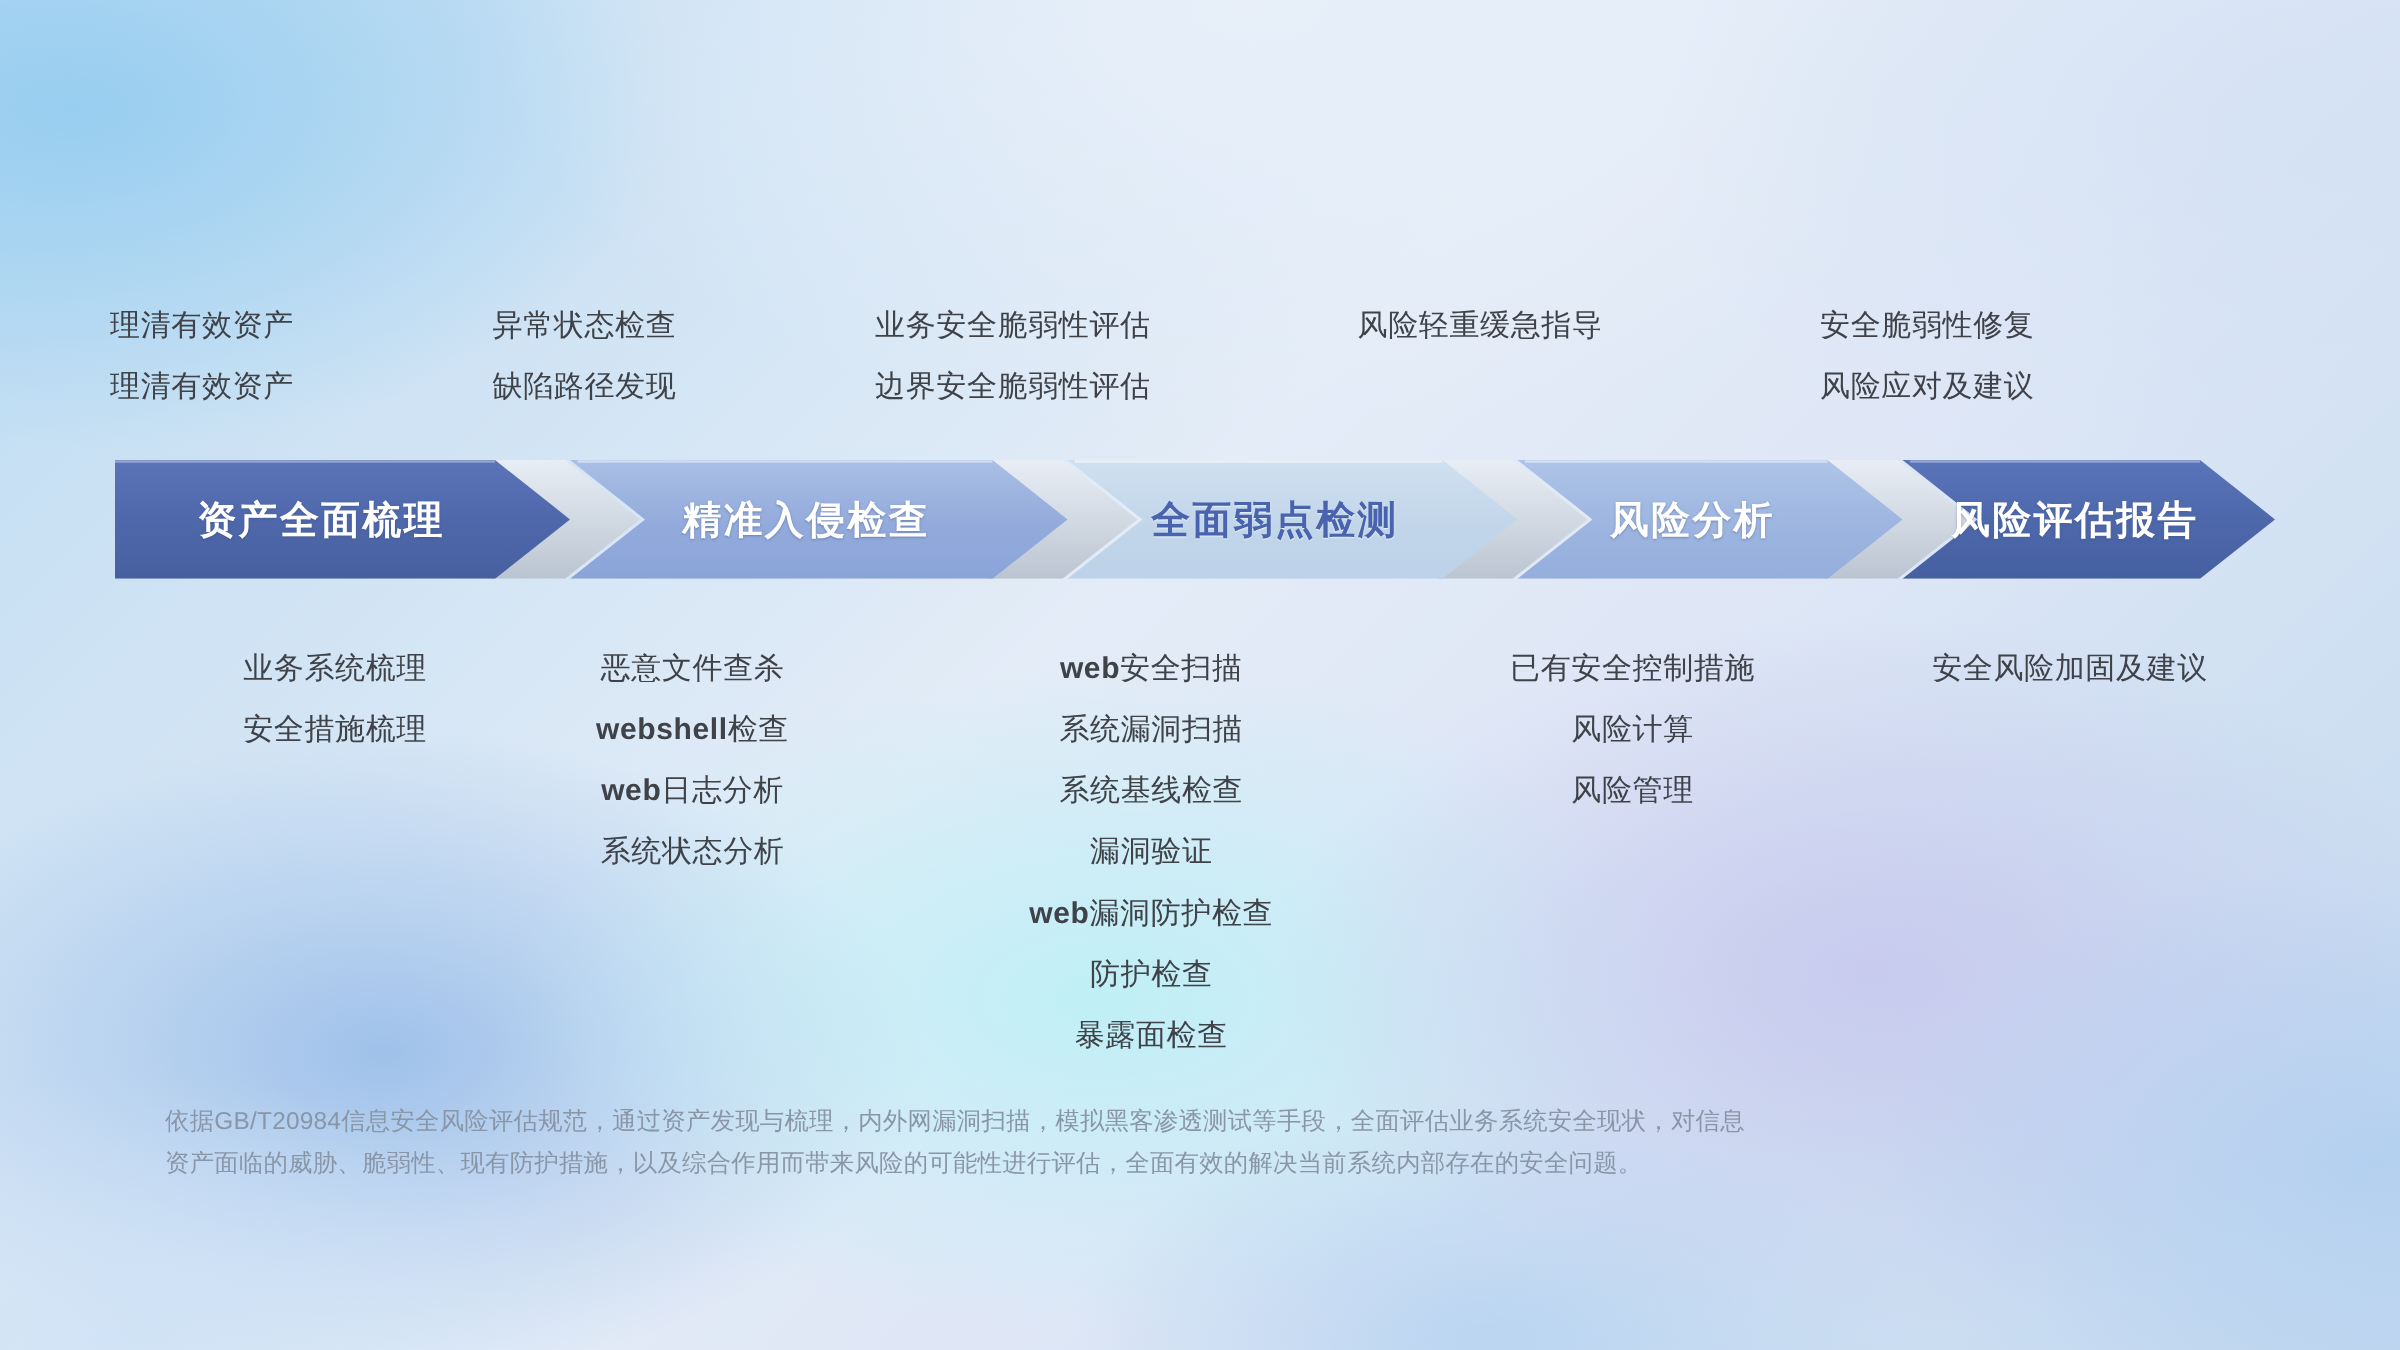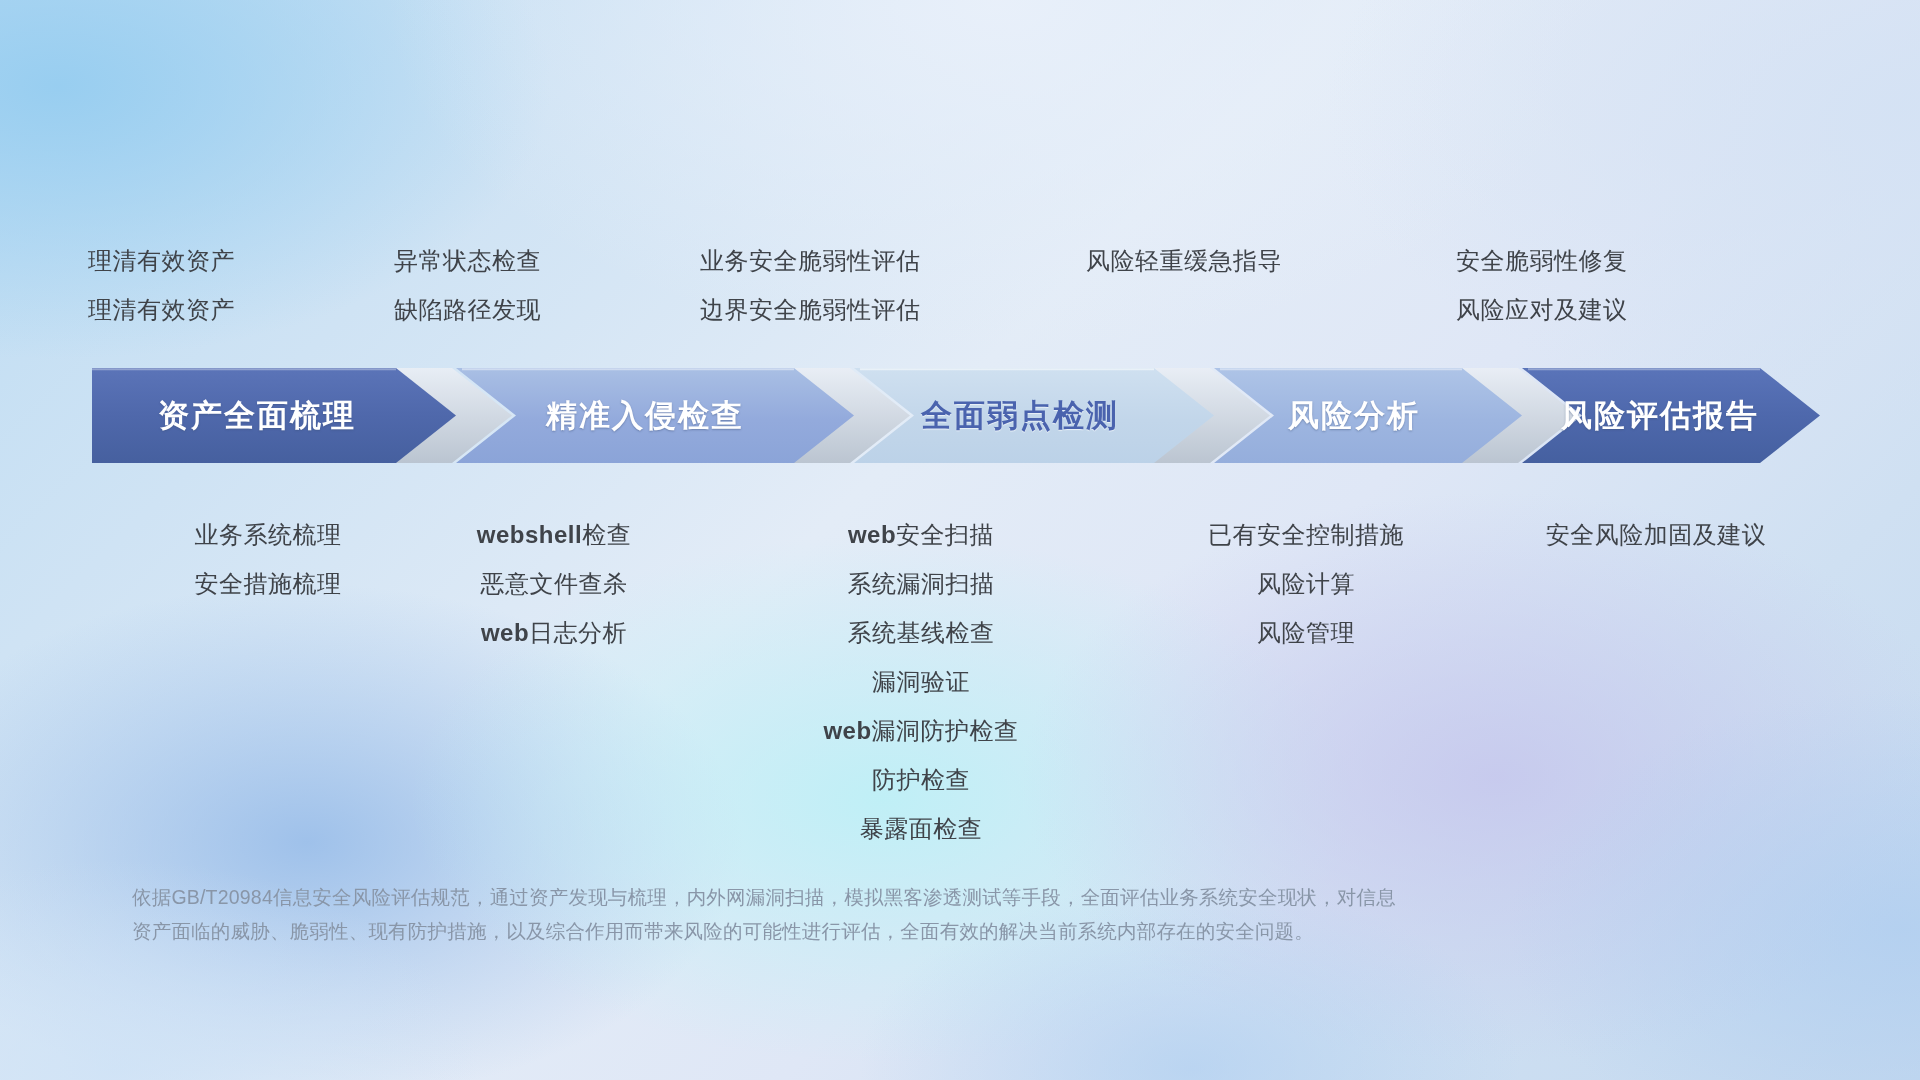--- a/index.html
+++ b/index.html
@@ -199,23 +199,24 @@
 <div class="arrow-label lbl-white" style="left:1530px;width:260px;">
   <span>风险评估报告</span>
 </div>
 
 <div class="bot-col" style="left:88px;top:510px;width:360px;">
   <div class="itm"><span>业务系统梳理</span></div>
   <div class="itm"><span>安全措施梳理</span></div>
 </div>
 
 <div class="bot-col" style="left:394px;top:510px;width:320px;">
+  <div class="itm"><span>恶意文件查杀</span></div>
   <div class="itm"><b>webshell</b><span>检查</span></div>
-  <div class="itm"><span>恶意文件查杀</span></div>
   <div class="itm"><b>web</b><span>日志分析</span></div>
+  <div class="itm"><span>系统状态分析</span></div>
 </div>
 
 <div class="bot-col" style="left:726px;top:510px;width:390px;">
   <div class="itm"><b>web</b><span>安全扫描</span></div>
   <div class="itm"><span>系统漏洞扫描</span></div>
   <div class="itm"><span>系统基线检查</span></div>
   <div class="itm"><span>漏洞验证</span></div>
   <div class="itm"><b>web</b><span>漏洞防护检查</span></div>
   <div class="itm"><span>防护检查</span></div>
   <div class="itm"><span>暴露面检查</span></div>

